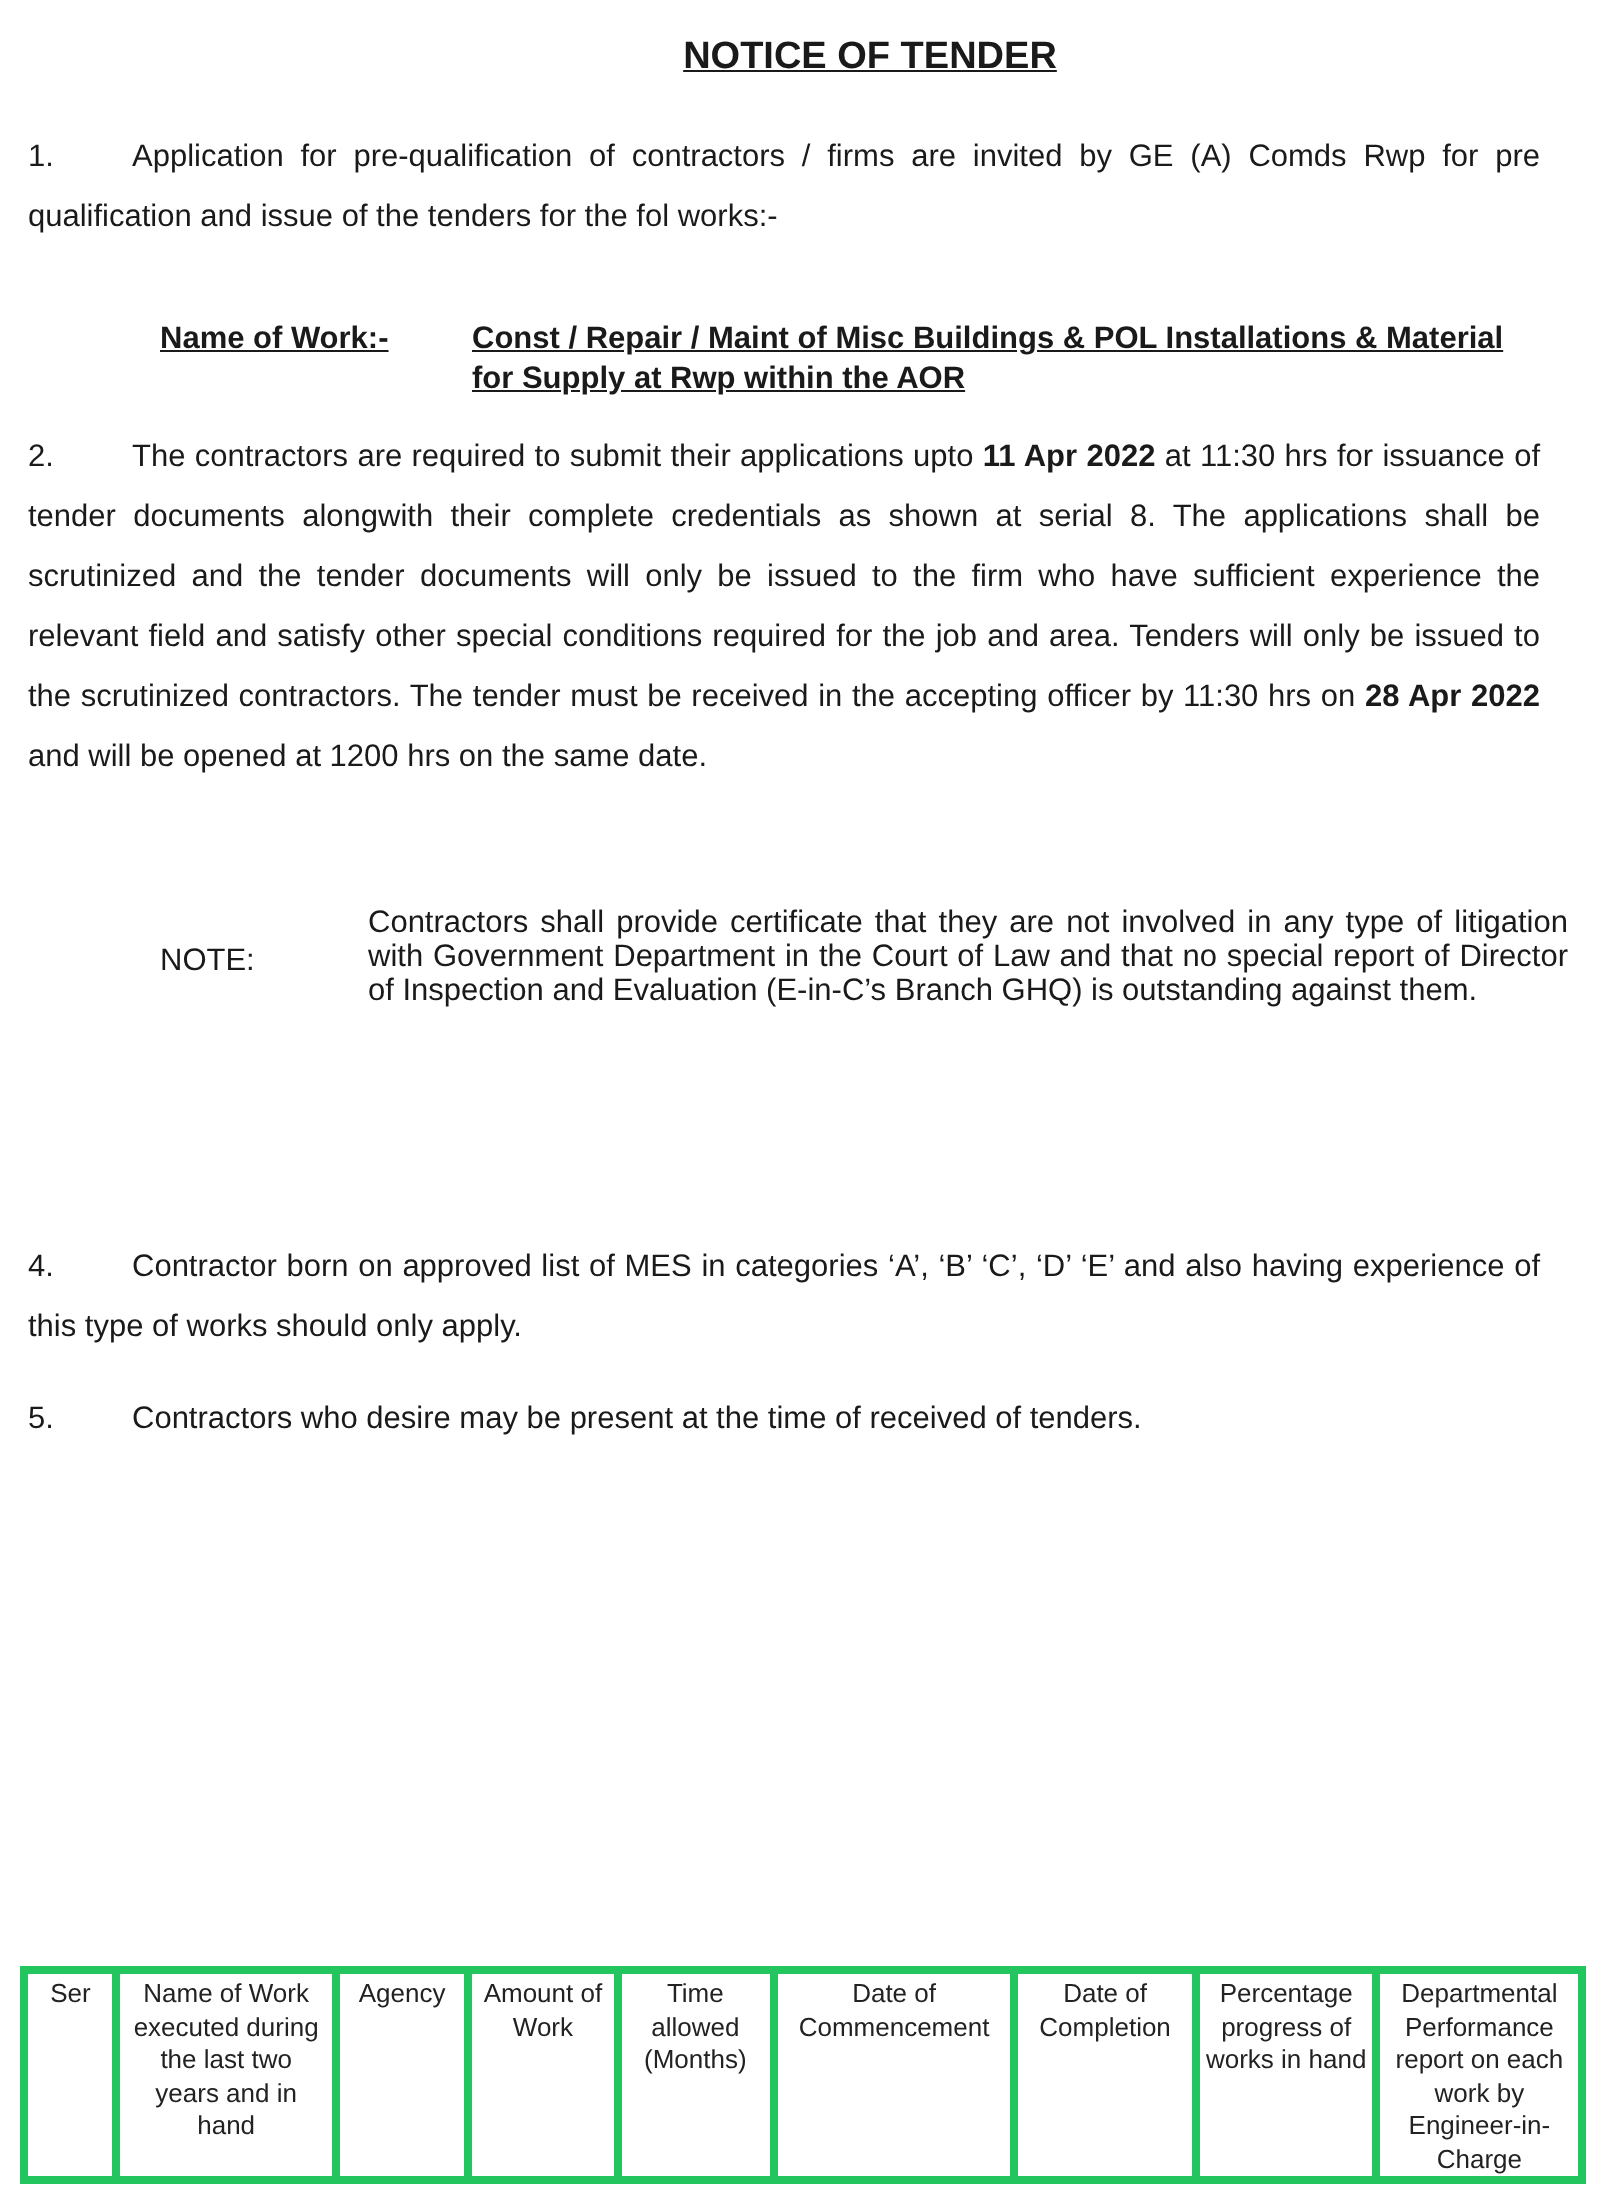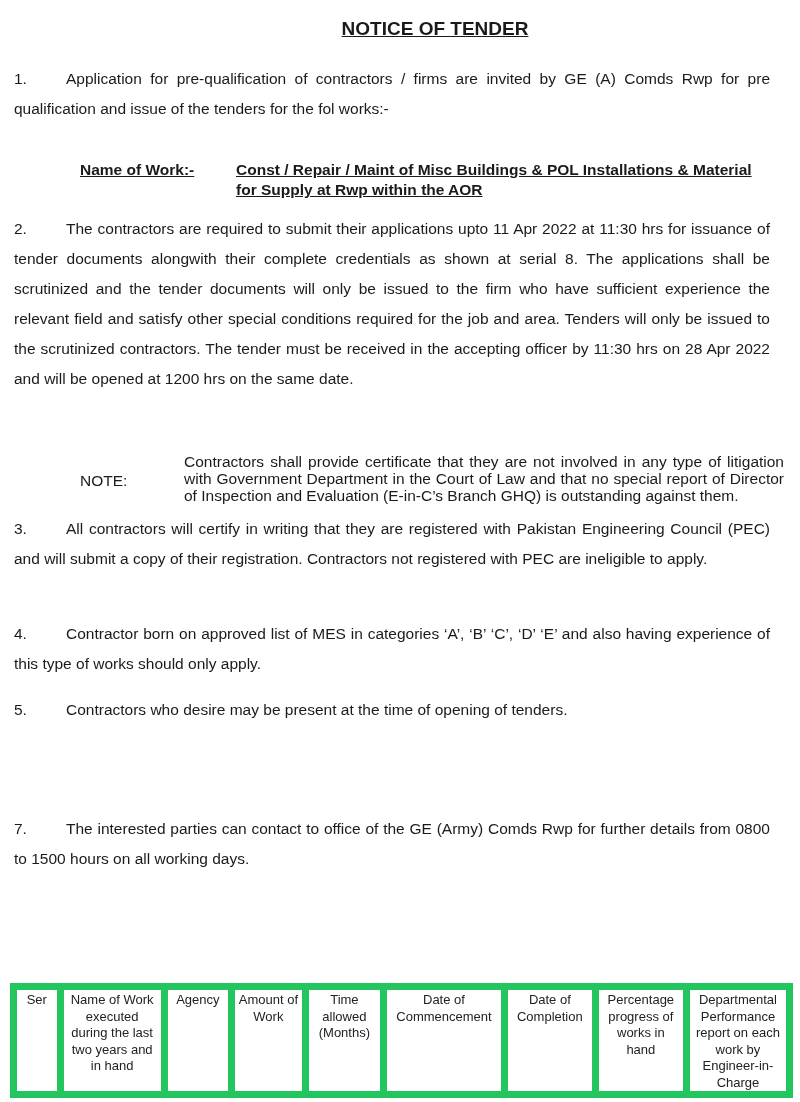--- a/index.html
+++ b/index.html
@@ -10,39 +10,39 @@
   .page { position: absolute; left: 0; top: 0; width: 800px; height: 1102px; }
   .title {
     position: absolute; left: 0; width: 800px; top: 18px; text-align: center;
     font-size: 19px; font-weight: bold; text-decoration: underline; letter-spacing: 0px; padding-left: 35px;
   }
   .para {
     position: absolute; left: 14px; width: 756px;
     font-size: 15.5px; line-height: 30px; text-align: justify;
   }
   .para .num { display: inline-block; width: 52px; }
-  .para b { font-weight: normal; }
+  .para b { font-weight: bold; }
   .name-of-work {
     position: absolute; left: 80px; top: 160px; width: 700px;
     font-size: 15.5px; font-weight: bold; line-height: 20px;
   }
   .now-label { position: absolute; left: 0; top: 0; text-decoration: underline; }
   .now-value { position: absolute; left: 156px; top: 0; width: 520px; text-decoration: underline; }
   .note {
     position: absolute; left: 80px; top: 424px; width: 704px;
     font-size: 15.5px; line-height: 17px;
   }
   .note-label { position: absolute; left: 0; top: 0; margin-top: 48px; }
   .note-text { position: absolute; left: 104px; top: 0; width: 600px; text-align: justify; margin-top: 29px; }
   table.proforma {
     position: absolute; left: 10px; top: 983px; width: 783px; height: 103px;
     border-collapse: collapse; font-size: 13px; line-height: 16.5px; color: #222;
   }
   table.proforma td {
-    border: 7px solid #22c55e; vertical-align: top; text-align: center; padding: 2px 3px 0 3px;
+    border: 4px solid #22c55e; vertical-align: top; text-align: center; padding: 2px 3px 0 3px;
   }
   table.proforma tr { height: 103px; }
 </style>
 </head>
 <body>
 
 <div class="page">
 
   <div class="title">NOTICE OF TENDER</div>
 
@@ -57,36 +57,30 @@
 
   <div class="para" style="top:214px;">
     <span class="num">2.</span><span>The contractors are required to submit their applications upto </span><b>11 Apr 2022</b><span> at 11:30 hrs for issuance of tender documents alongwith their complete credentials as shown at serial 8. The applications shall be scrutinized and the tender documents will only be issued to the firm who have sufficient experience the relevant field and satisfy other special conditions required for the job and area. Tenders will only be issued to the scrutinized contractors. The tender must be received in the accepting officer by 11:30 hrs on </span><b>28 Apr 2022</b><span> and will be opened at 1200 hrs on the same date.</span>
   </div>
 
   <div class="note">
     <span class="note-label">NOTE:</span>
     <span class="note-text">Contractors shall provide certificate that they are not involved in any type of litigation with Government Department in the Court of Law and that no special report of Director of Inspection and Evaluation (E-in-C’s Branch GHQ) is outstanding against them.</span>
   </div>
 
-  <div class="para" style="top:514px;">
-    <span class="num">3.</span><span>All contractors will certify in writing that they are registered with Pakistan Engineering Council (PEC) and will submit a copy of their registration. Contractors not registered with PEC are ineligible to apply.</span>
-  </div>
 
   <div class="para" style="top:619px;">
     <span class="num">4.</span><span>Contractor born on approved list of MES in categories ‘A’, ‘B’ ‘C’, ‘D’ ‘E’ and also having experience of this type of works should only apply.</span>
   </div>
 
   <div class="para" style="top:695px;">
-    <span class="num">5.</span><span>Contractors who desire may be present at the time of opening of tenders.</span>
+    <span class="num">5.</span><span>Contractors who desire may be present at the time of received of tenders.</span>
   </div>
 
 
-  <div class="para" style="top:814px;">
-    <span class="num">7.</span><span>The interested parties can contact to office of the GE (Army) Comds Rwp for further details from 0800 to 1500 hours on all working days.</span>
-  </div>
 
 
   <table class="proforma">
     <tbody>
         <tr>
       <td style="width:38px;">Ser</td>
       <td style="width:104px;margin-left:34px;">Name of Work executed during the last two years and in hand</td>
       <td style="width:58px;">Agency</td>
       <td style="width:66px;">Amount of Work</td>
       <td style="width:70px;">Time allowed (Months)</td>

